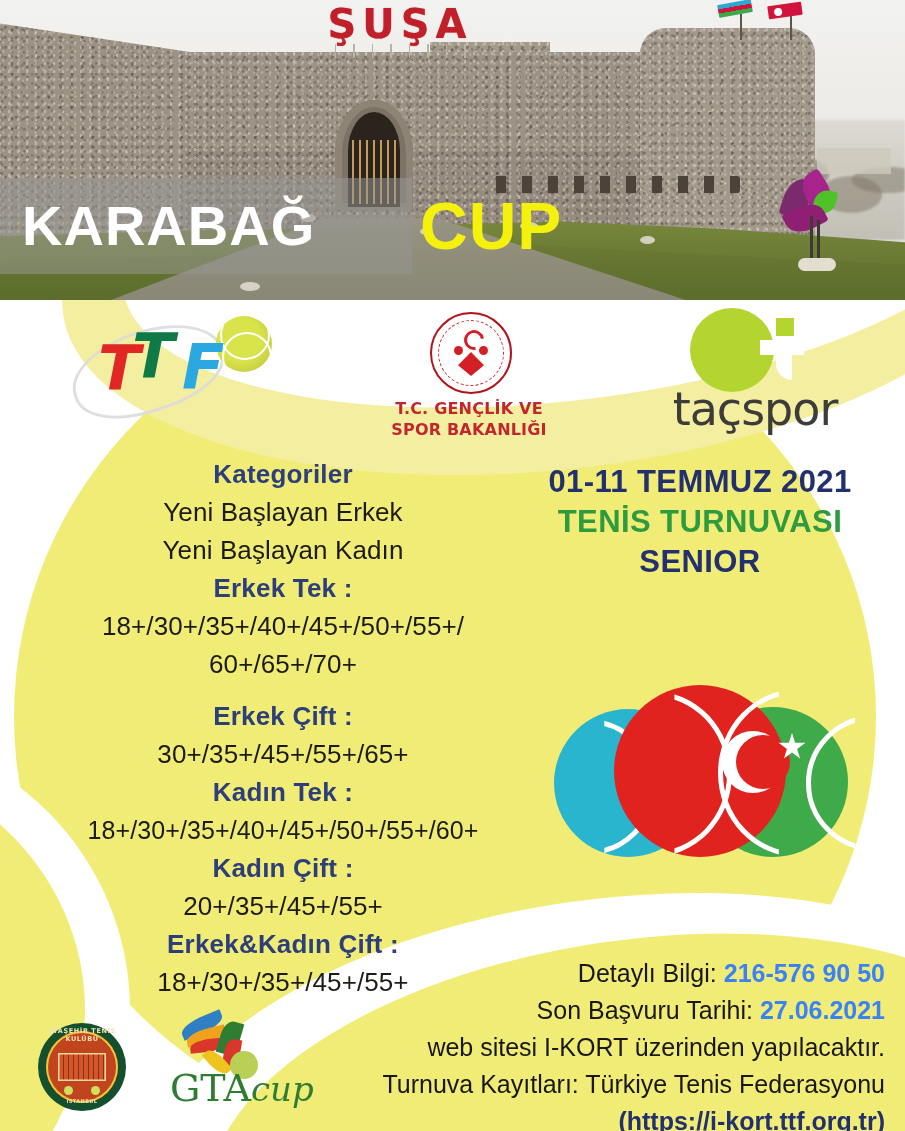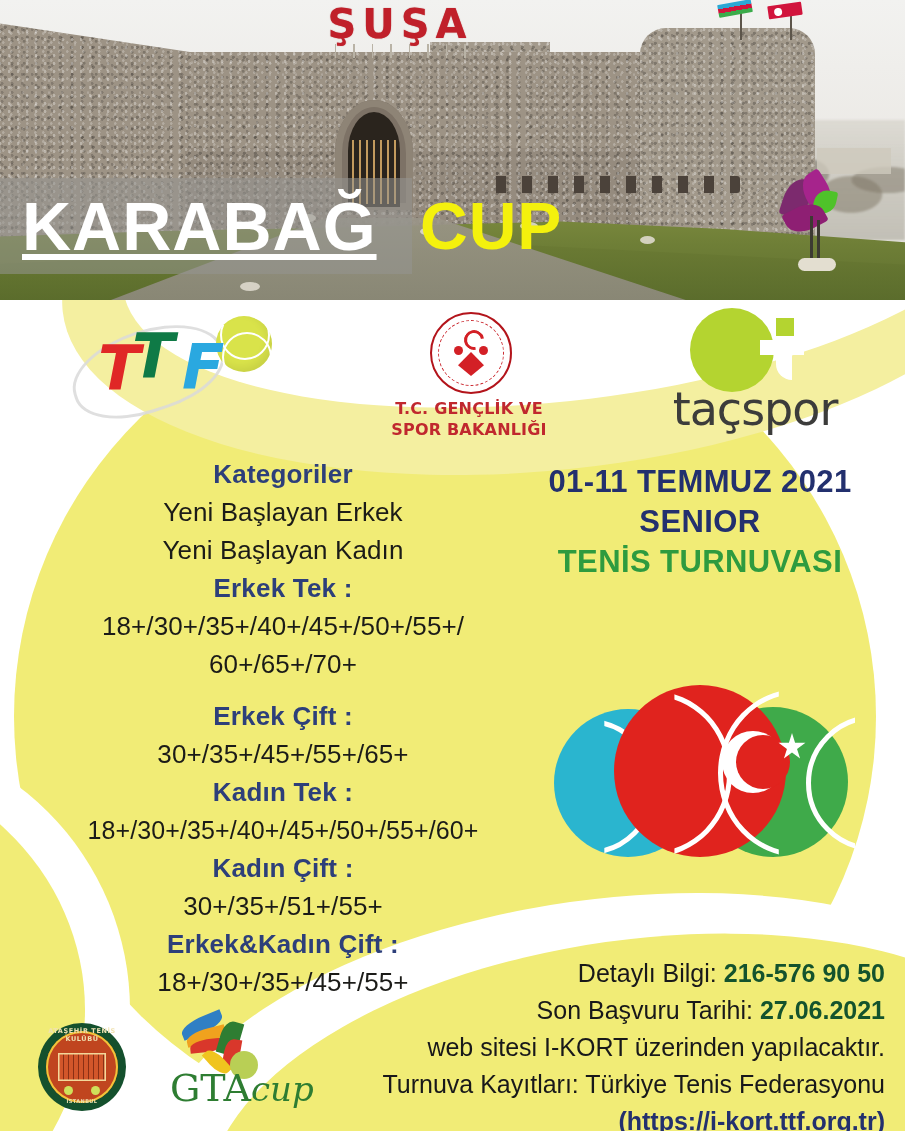--- a/index.html
+++ b/index.html
@@ -130,22 +130,22 @@
   #pw-stem2{position:absolute;left:37px;top:48px;width:3px;height:44px;background:#3c3a32;}
   #pw-base{position:absolute;left:18px;top:86px;width:38px;height:13px;background:#e3ded0;border-radius:7px;}
 
   
   #band{
     position:absolute;left:0;top:178px;width:412px;height:96px;
     background:rgba(150,150,145,.55);
   }
   #karabag{
     position:absolute;left:22px;top:190px;
-    font-family:"Liberation Sans",sans-serif;font-weight:700;font-size:68px;
-    color:#ffffff;letter-spacing:1px;line-height:72px;text-decoration:underline;
+    font-family:"Liberation Sans",sans-serif;font-weight:700;font-size:56px;
+    color:#ffffff;letter-spacing:1px;line-height:72px;
   }
   #cup{
     position:absolute;left:420px;top:190px;
     font-family:"Liberation Sans",sans-serif;font-weight:700;font-size:66px;
     color:#f4f10d;letter-spacing:1px;line-height:72px;
   }
 
   
   #body-area{
     position:absolute;left:0;top:300px;width:905px;height:831px;
@@ -266,21 +266,21 @@
     background:#fff;z-index:5;}
   #tr-crescent::after{content:"";position:absolute;left:14px;top:4px;width:54px;height:54px;
     border-radius:50%;background:#e0231e;}
   #tr-star{position:absolute;left:164px;top:48px;width:28px;height:28px;z-index:6;
     background:#fff;
     clip-path:polygon(50% 0%,61% 35%,98% 35%,68% 57%,79% 91%,50% 70%,21% 91%,32% 57%,2% 35%,39% 35%);}
 
   
   #contact{position:absolute;left:320px;top:655px;width:565px;text-align:right;}
   .c-line{font-family:"Liberation Sans",sans-serif;font-size:25px;line-height:37px;color:#18181a;}
-  .c-strong{font-weight:700;color:#14532d;}
+  .c-strong{font-weight:700;color:#3b82f6;}
   .c-url{font-family:"Liberation Sans",sans-serif;font-weight:700;font-size:25px;
     line-height:37px;color:#23306e;}
 
   
   #atk{position:absolute;left:38px;top:723px;width:88px;height:88px;}
   #atk-ring{position:absolute;inset:0;border-radius:50%;background:#14502d;}
   #atk-ring2{position:absolute;left:8px;top:8px;right:8px;bottom:8px;border-radius:50%;
     background:#c0451f;box-shadow:inset 0 0 0 2px #f0c53a;}
   #atk-court{position:absolute;left:20px;top:30px;width:48px;height:28px;
     background:repeating-linear-gradient(90deg,#8a2f14 0 1px,transparent 1px 5px),#d2562a;
@@ -411,30 +411,30 @@
       <div class="cat-line">18+/30+/35+/40+/45+/50+/55+/</div>
       <div class="cat-line">60+/65+/70+</div>
 
       <div class="cat-head" style="margin-top:14px;">Erkek Çift :</div>
       <div class="cat-line">30+/35+/45+/55+/65+</div>
 
       <div class="cat-head">Kadın Tek :</div>
       <div class="cat-line sm">18+/30+/35+/40+/45+/50+/55+/60+</div>
 
       <div class="cat-head">Kadın Çift :</div>
-      <div class="cat-line">30+/35+/51+/55+</div>
+      <div class="cat-line">20+/35+/45+/55+</div>
 
       <div class="cat-head">Erkek&amp;Kadın Çift :</div>
       <div class="cat-line">18+/30+/35+/45+/55+</div>
     </div>
 
     <div id="right-head">
       <div id="date-line">01-11 TEMMUZ 2021</div>
+      <div id="tournament-line">TENİS TURNUVASI</div>
       <div id="senior-line">SENIOR</div>
-      <div id="tournament-line">TENİS TURNUVASI</div>
     </div>
 
     <div id="balls">
       <div class="tball" id="ball-cyan">
         <div class="tseam" id="seam-cyan"></div>
       </div>
       <div class="tball" id="ball-green">
         <div class="tseam" id="seam-green"></div>
       </div>
       <div class="tball" id="ball-red">

